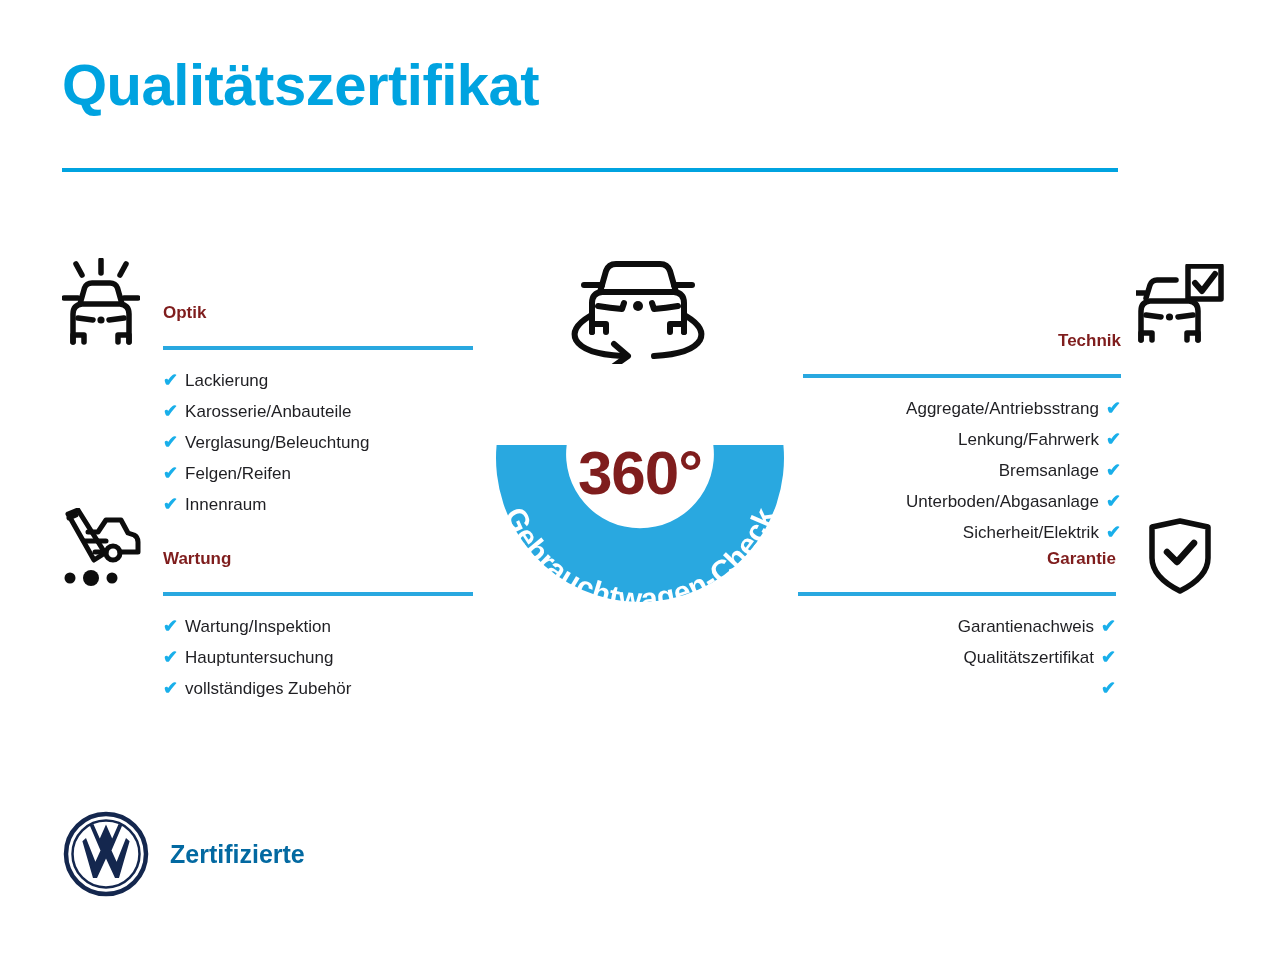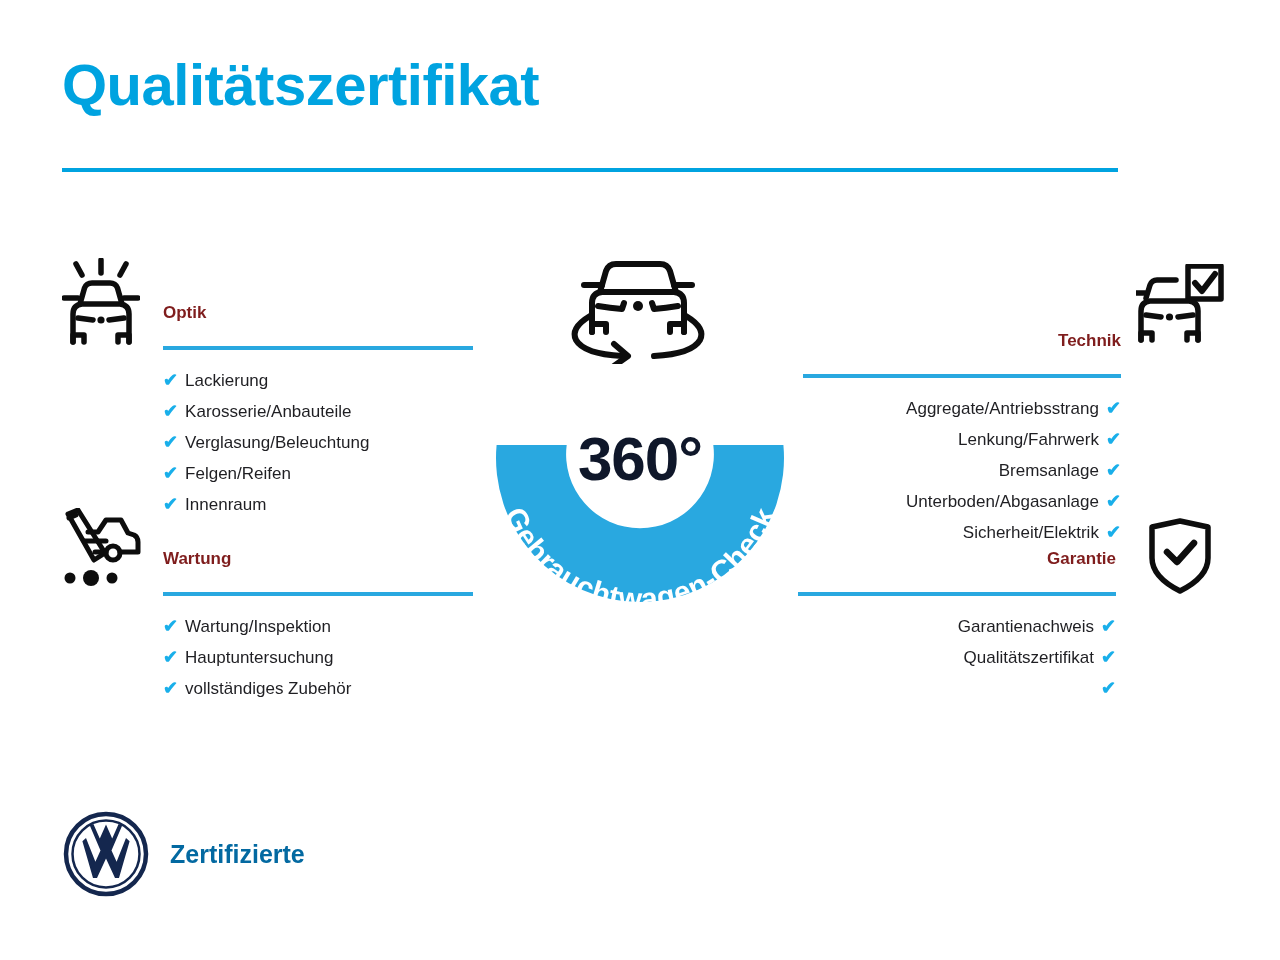--- a/index.html
+++ b/index.html
@@ -108,26 +108,26 @@
   #badge {
     position: absolute;
     left: 458px;
     top: 246px;
     width: 364px;
     height: 380px;
   }
   #badge-num {
     position: absolute;
     left: 0;
-    top: 182px;
+    top: 196px;
     width: 364px;
     text-align: center;
     font-size: 62px;
     font-weight: bold;
-    color: #0f172a;
+    color: #7f1d1d;
     letter-spacing: -1px;
     line-height: 1;
   }
 
   
   #footer-logo {
     position: absolute;
     left: 62px;
     top: 810px;
     display: flex;

